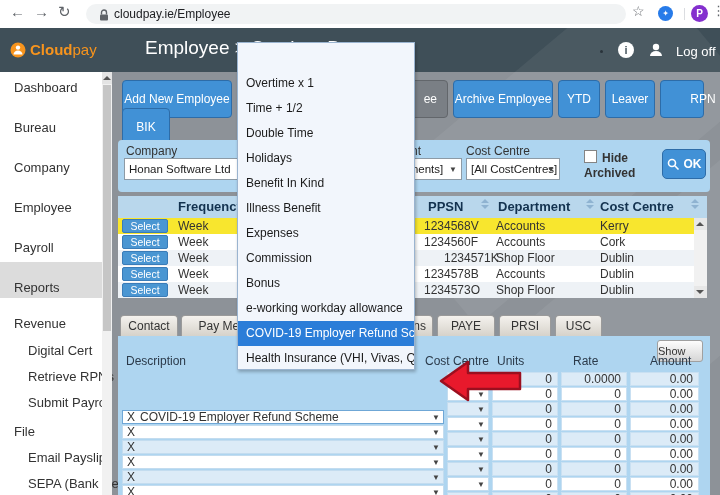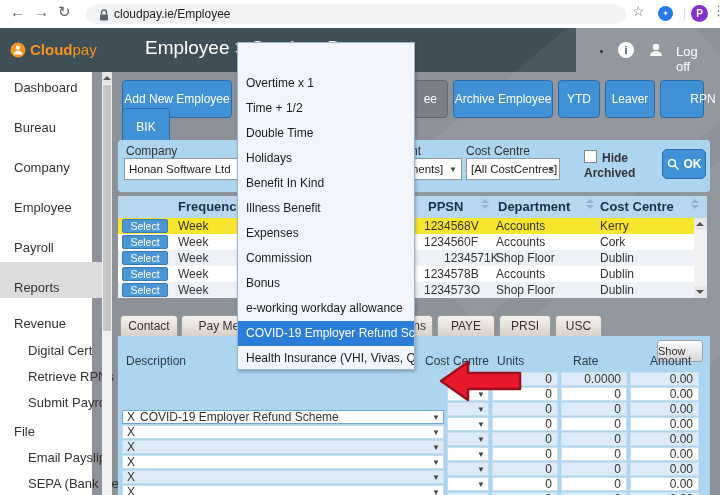--- a/index.html
+++ b/index.html
@@ -14,33 +14,33 @@
             border-radius:10px;}
   .lock{position:absolute;left:99px;top:8px;}
   .url-text{position:absolute;left:114px;top:7px;font-size:12px;color:#202124;}
   .ext-circle{position:absolute;left:658px;top:6px;width:15px;height:15px;border-radius:50%;
               background:#1a73e8;color:#fff;font-size:8px;text-align:center;line-height:15px;}
   .chrome-sep{position:absolute;left:684px;top:8px;width:1px;height:12px;background:#dadce0;}
   .avatar{position:absolute;left:691px;top:5px;width:17px;height:17px;border-radius:50%;
           background:#8430ce;color:#fff;font-size:10px;font-weight:bold;text-align:center;line-height:17px;}
 
   
-  .appbar{position:absolute;left:0;top:28px;width:576px;height:44px;background:#3f4f58;}
+  .appbar{position:absolute;left:0;top:28px;width:720px;height:44px;background:#3f4f58;}
   .logo-ic{position:absolute;left:10px;top:14px;}
   .logo-txt{position:absolute;left:30px;top:13px;font-size:15px;color:#f7941d;}
   .logo-txt .b{font-weight:bold;}
   .page-title{position:absolute;left:145px;top:9px;font-size:19px;color:#ffffff;white-space:nowrap;}
   .hdr-dot{position:absolute;left:600px;top:22px;width:3px;height:3px;border-radius:50%;background:#1c272e;}
   .info-ic{position:absolute;left:618px;top:14px;width:16px;height:16px;border-radius:50%;background:#ffffff;
            color:#3f4f58;font-size:11px;font-weight:bold;text-align:center;line-height:16px;}
   .person-ic{position:absolute;left:648px;top:14px;}
   .logoff{position:absolute;left:676px;top:16px;font-size:13px;color:#ffffff;}
 
   
-  .sidebar{position:absolute;left:0;top:72px;width:92px;height:423px;background:#ffffff;}
+  .sidebar{position:absolute;left:0;top:72px;width:112px;height:423px;background:#ffffff;}
   .side-active{position:absolute;left:0;top:190px;width:102px;height:36px;background:#dcdcdc;}
   .side-item{position:absolute;font-size:13px;color:#333;height:18px;line-height:18px;white-space:nowrap;cursor:default;}
   .side-sb{position:absolute;left:102px;top:72px;width:10px;height:423px;background:#f1f1f1;}
   .side-sb-btn{position:absolute;left:0;top:0;width:10px;height:12px;background:#e4e4e4;}
   .side-sb-thumb{position:absolute;left:1px;top:13px;width:8px;height:246px;background:#c6c6c6;}
 
   
   .wm{position:absolute;background:rgba(255,255,255,0.06);}
 
   

